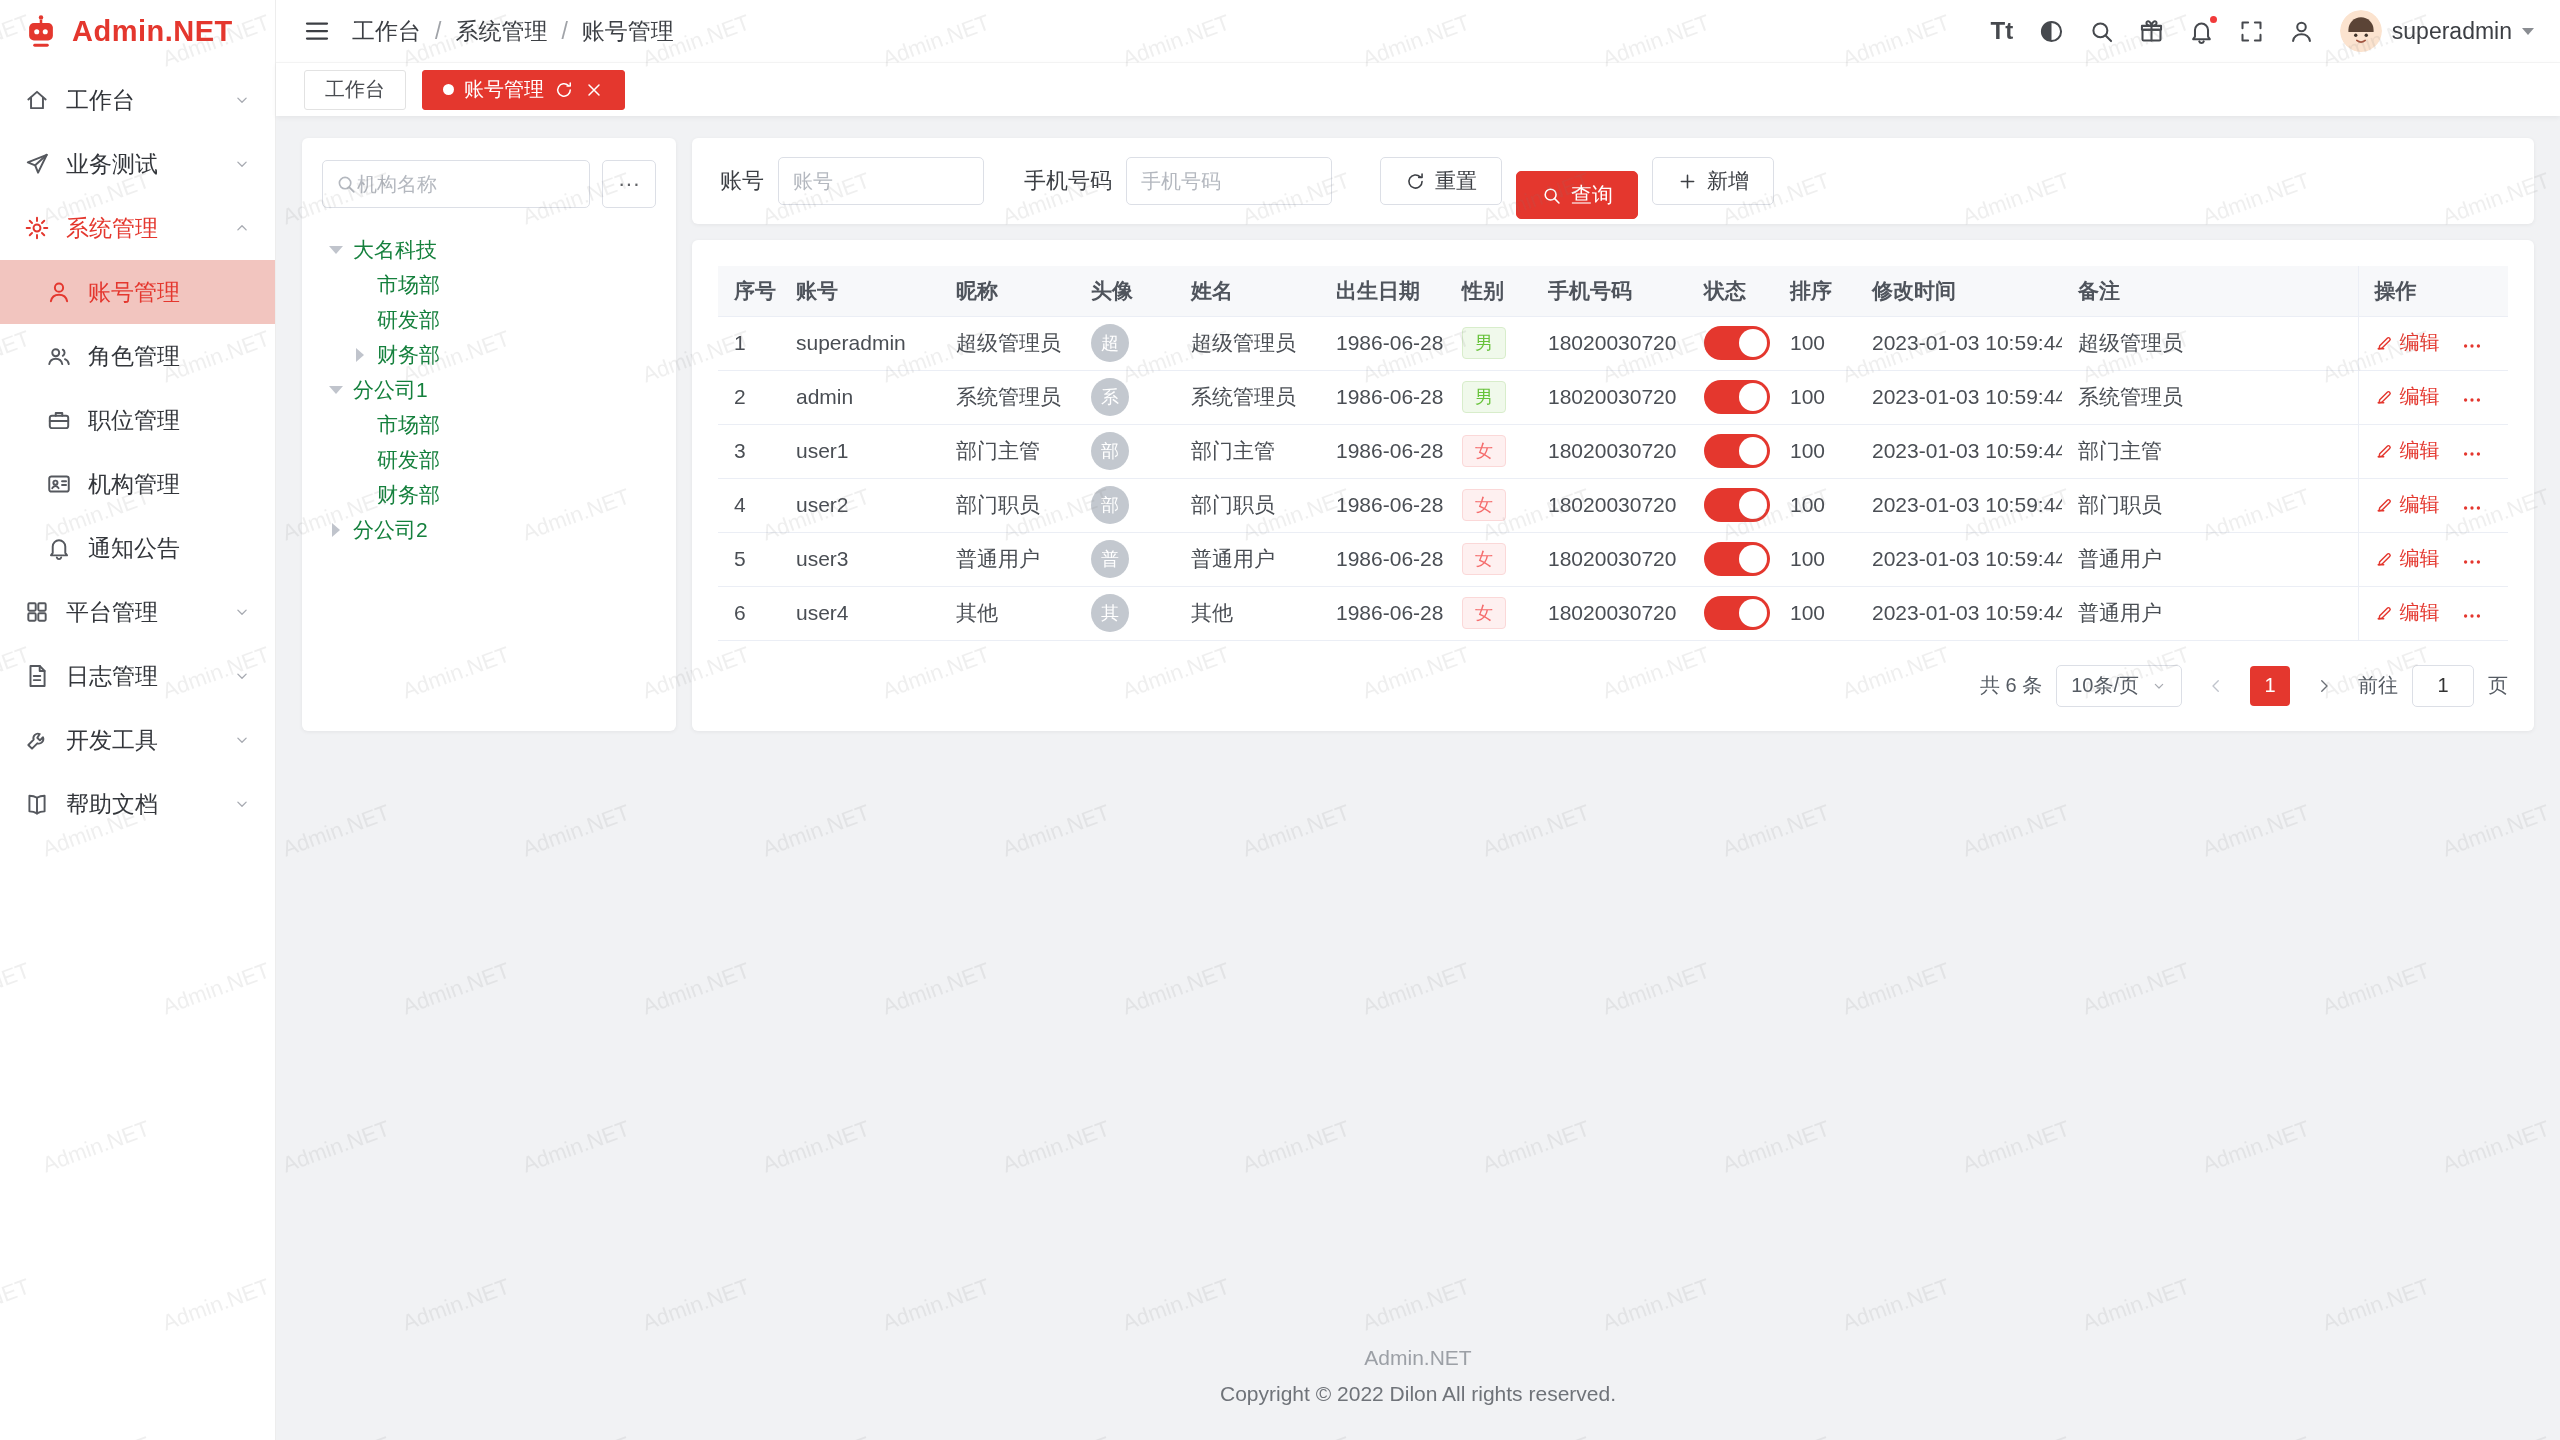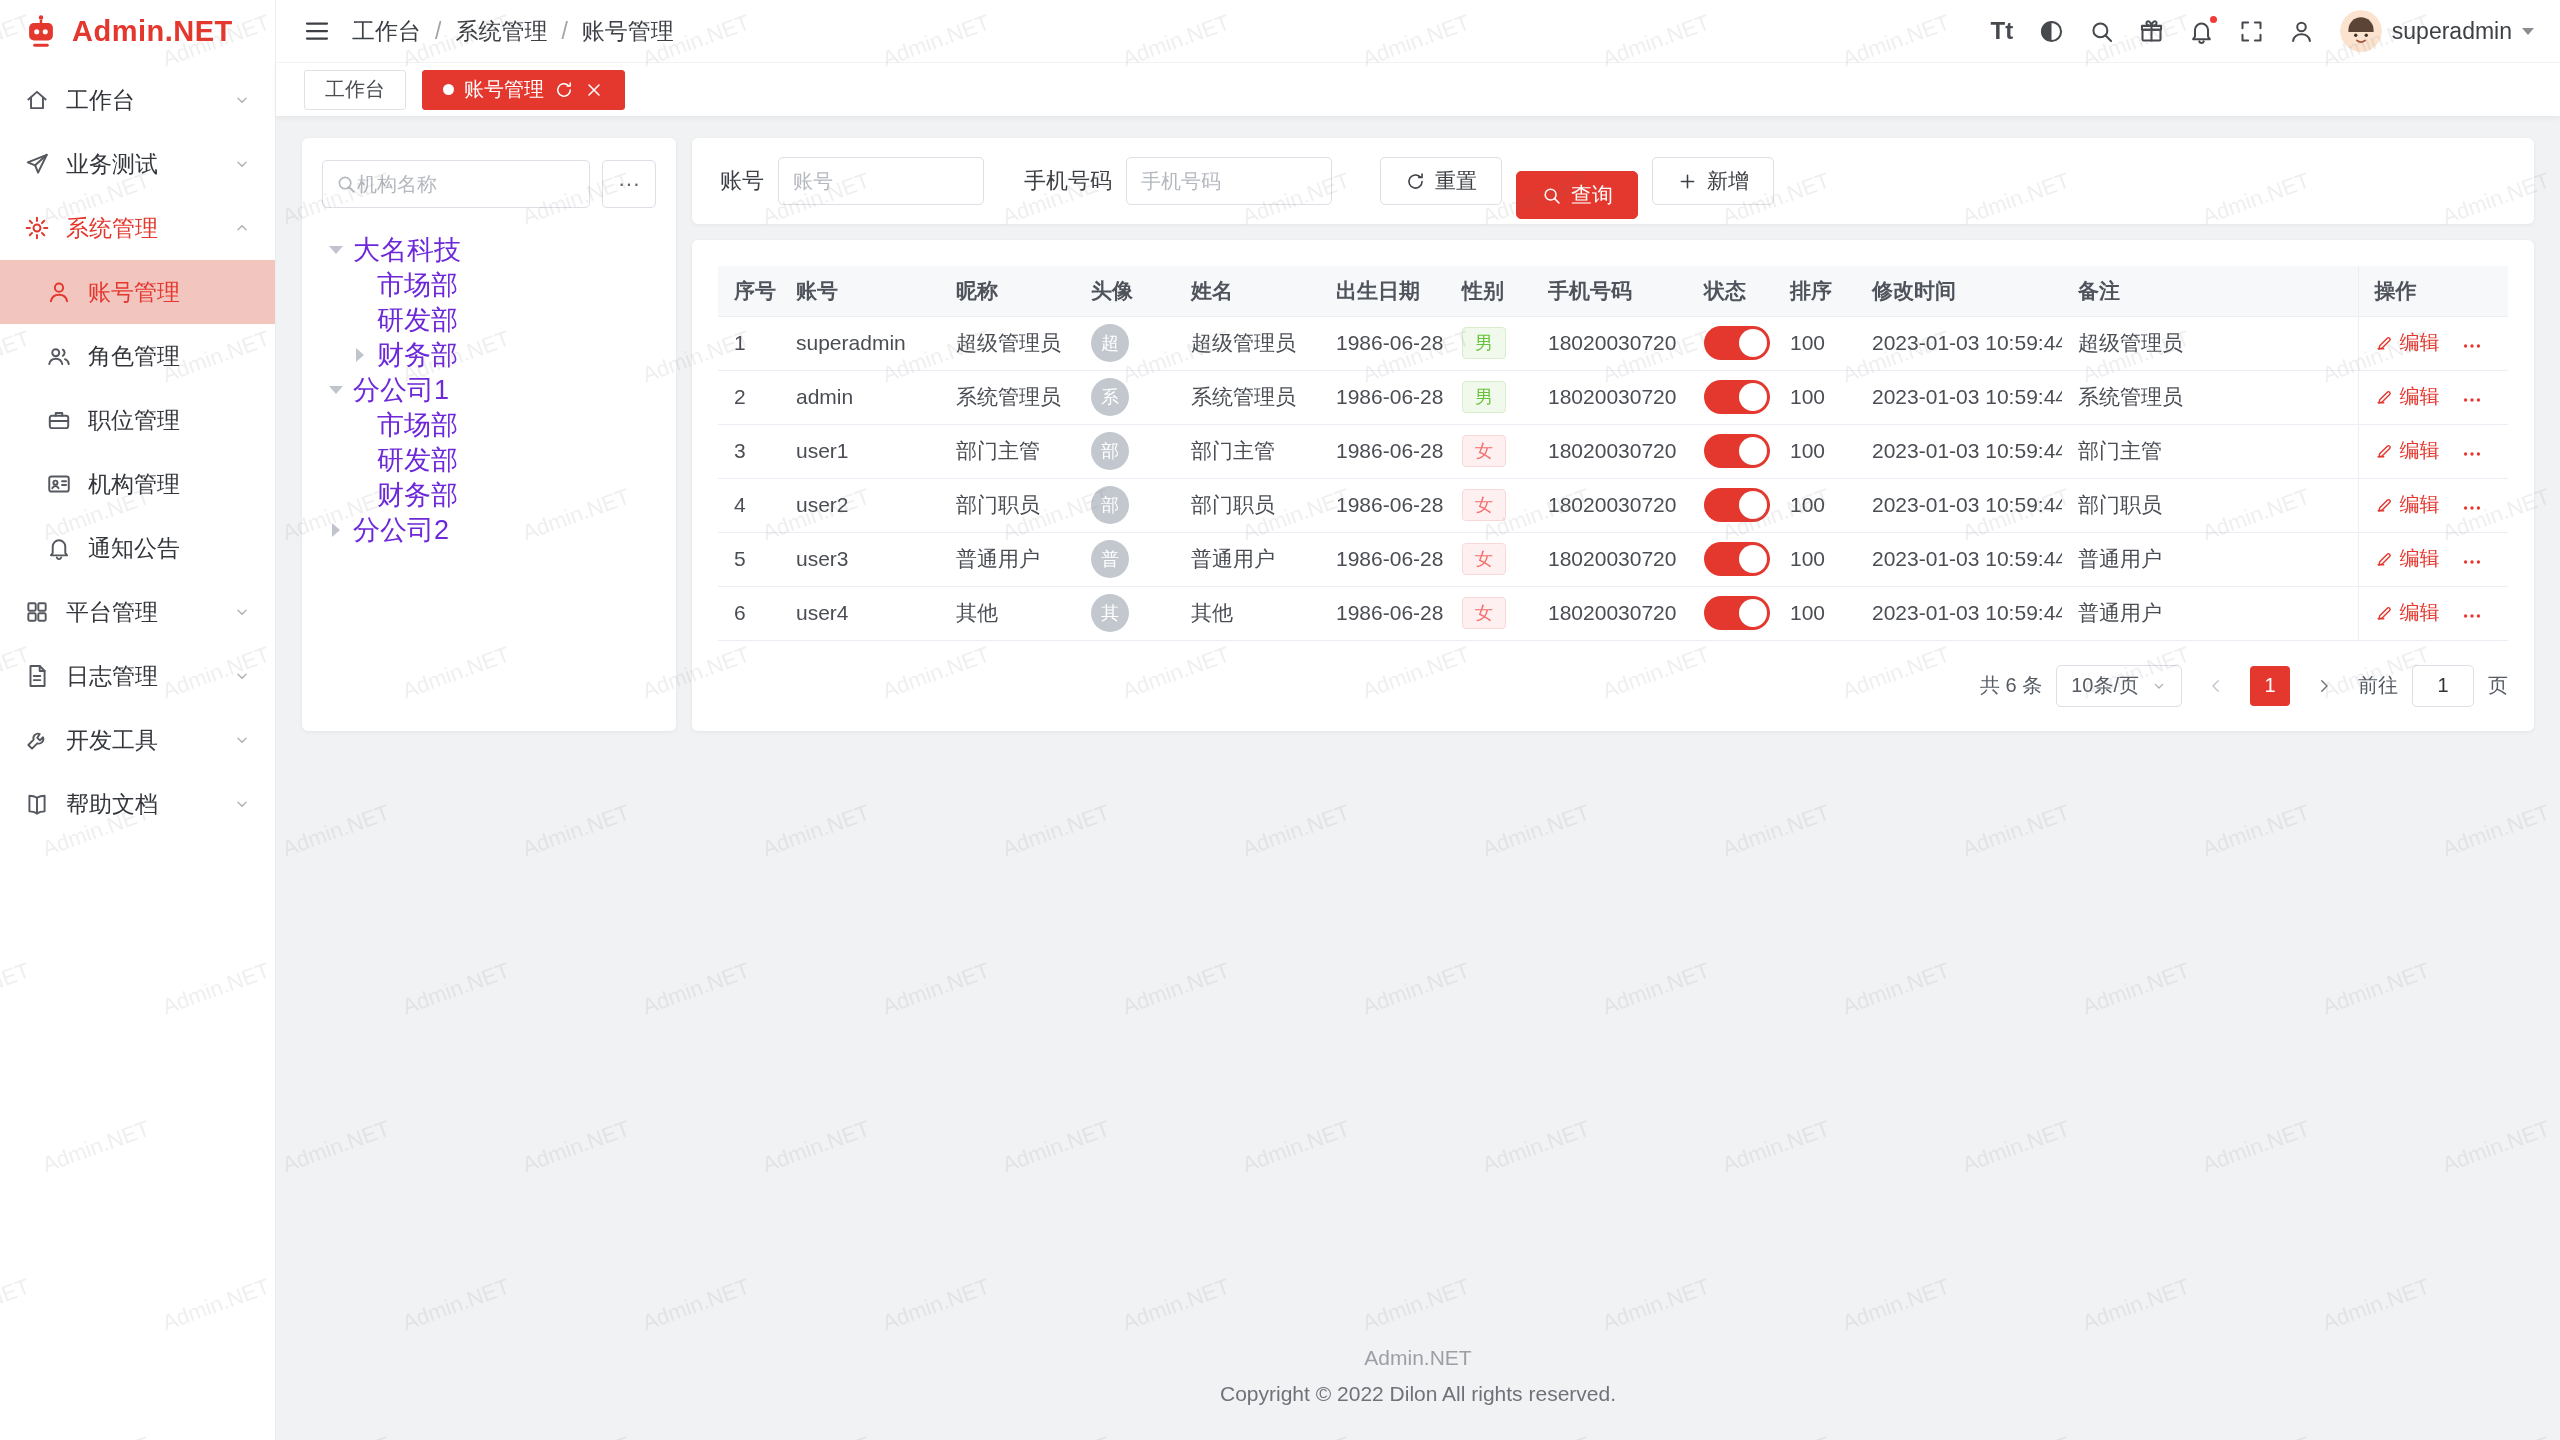--- a/index.html
+++ b/index.html
@@ -57,21 +57,21 @@
   .card { background:#fff; border-radius:6px; box-shadow:0 1px 4px rgba(0,0,0,.06); }
 
   .org-card { width:374px; flex-shrink:0; padding:22px 20px; }
   .org-search { display:flex; gap:12px; margin-bottom:24px; }
   .search-input { flex:1; height:48px; border:1px solid #dcdfe6; border-radius:5px; display:flex; align-items:center; gap:0; padding:0 12px; min-width:0; }
   .si-icon { width:22px; height:22px; color:#b4b8bf; flex-shrink:0; }
   .search-input input { border:none; outline:none; flex:1; min-width:0; font-size:20px; font-family:inherit; color:#333; }
   .search-input input::placeholder { color:#b4b8bf; }
   .more-btn { width:54px; height:48px; border:1px solid #dcdfe6; background:#fff; border-radius:5px; font-size:22px; color:#606266; cursor:pointer; font-family:inherit; }
 
-  .tree { font-size:27px; color:#6d28d9; }
+  .tree { font-size:21px; color:#15803d; }
   .tree-row { height:35px; display:flex; align-items:center; gap:9px; cursor:pointer; padding-left:6px; }
   .tree-row.lvl1 { padding-left:30px; }
   .caret-slot { width:16px; display:flex; justify-content:center; flex-shrink:0; }
   .caret-down { width:0; height:0; border-left:7px solid transparent; border-right:7px solid transparent; border-top:8px solid #c0c4cc; }
   .caret-right { width:0; height:0; border-top:7px solid transparent; border-bottom:7px solid transparent; border-left:8px solid #c0c4cc; }
 
   .right-col { flex:1; min-width:0; display:flex; flex-direction:column; gap:16px; }
 
   .query-card { height:86px; display:flex; align-items:center; gap:14px; padding:0 28px; }
   .q-label { font-size:22px; color:#3c3f44; white-space:nowrap; }

